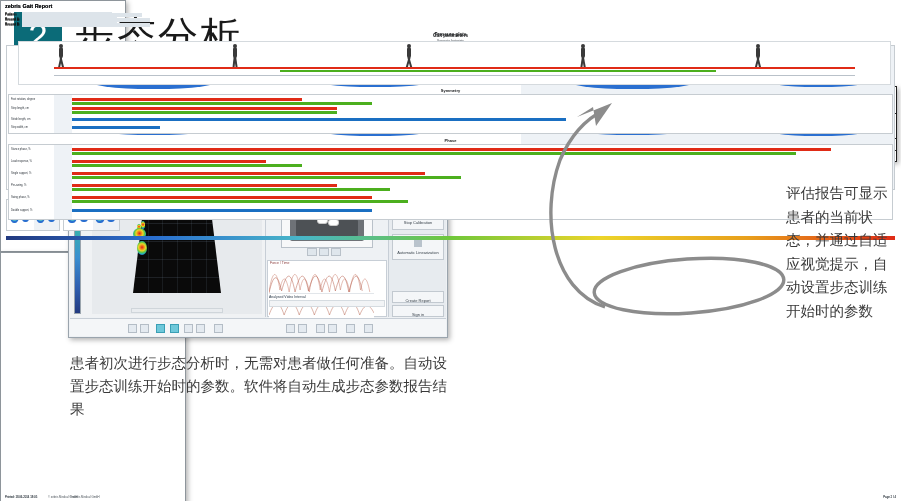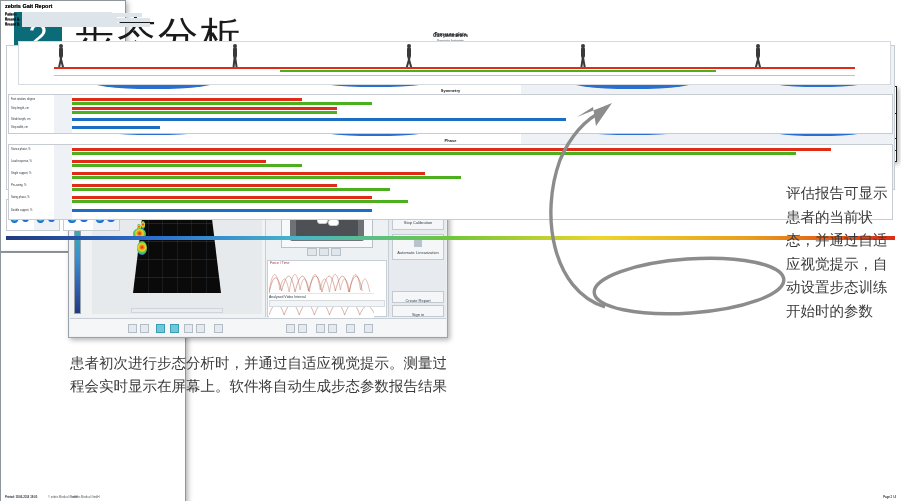--- a/index.html
+++ b/index.html
@@ -742,14 +742,14 @@
   <div class="rep-footer" style="left:70px;">© zebris Medical GmbH</div>
   <div class="rep-footer" style="right:5px;">Page 2 / 4</div>
 </div>
 
 <svg id="annot-svg">
   <ellipse cx="689" cy="286" rx="95" ry="27" fill="none" stroke="#8c8c8c" stroke-width="3.4" transform="rotate(-4 689 286)"></ellipse>
   <path d="M 605,307 C 552,290 540,215 560,160 C 572,132 588,118 604,110" fill="none" stroke="#8c8c8c" stroke-width="3.4"></path>
   <polygon points="612,103 596,126 593,107 577,117" fill="#8c8c8c"></polygon>
 </svg>
 
-<div id="caption-left">患者初次进行步态分析时，并通过自适应视觉提示。测量过程会实时显示在屏幕上。软件将自动生成步态参数报告结果</div>
+<div id="caption-left">患者初次进行步态分析时，无需对患者做任何准备。自动设置步态训练开始时的参数。软件将自动生成步态参数报告结果</div>
 <div id="caption-right">评估报告可显示患者的当前状态，并通过自适应视觉提示，自动设置步态训练开始时的参数</div>
 
 </body></html>

